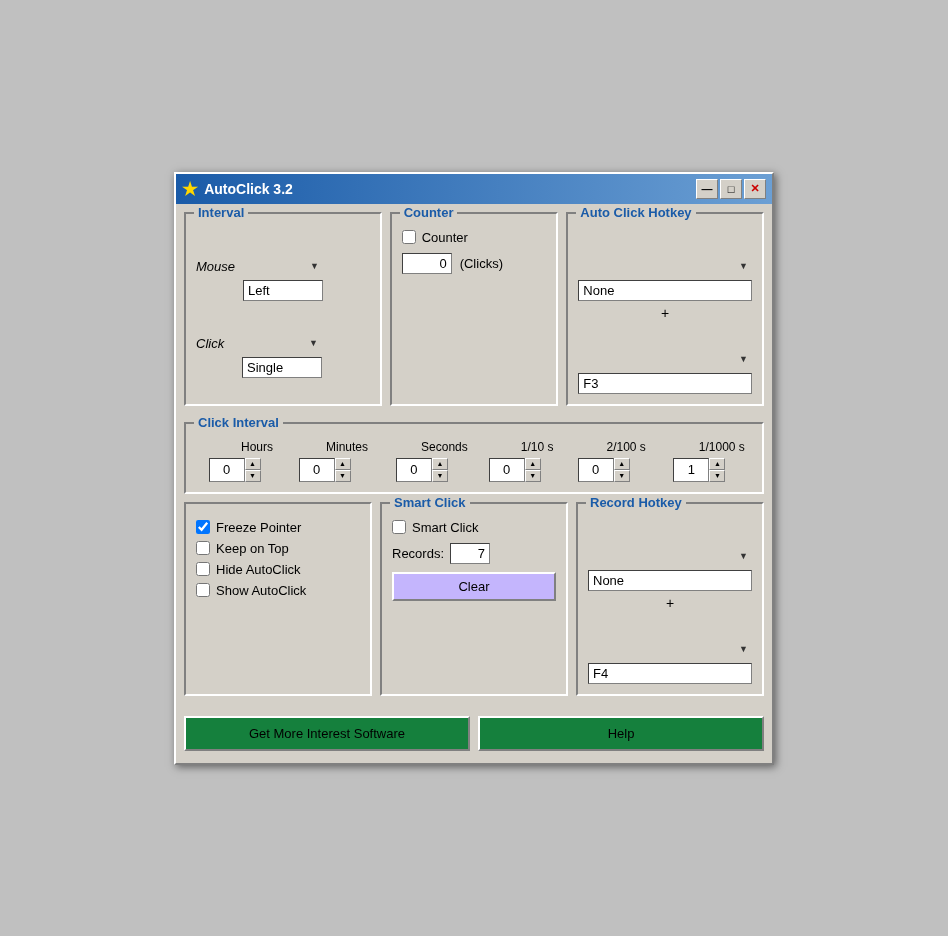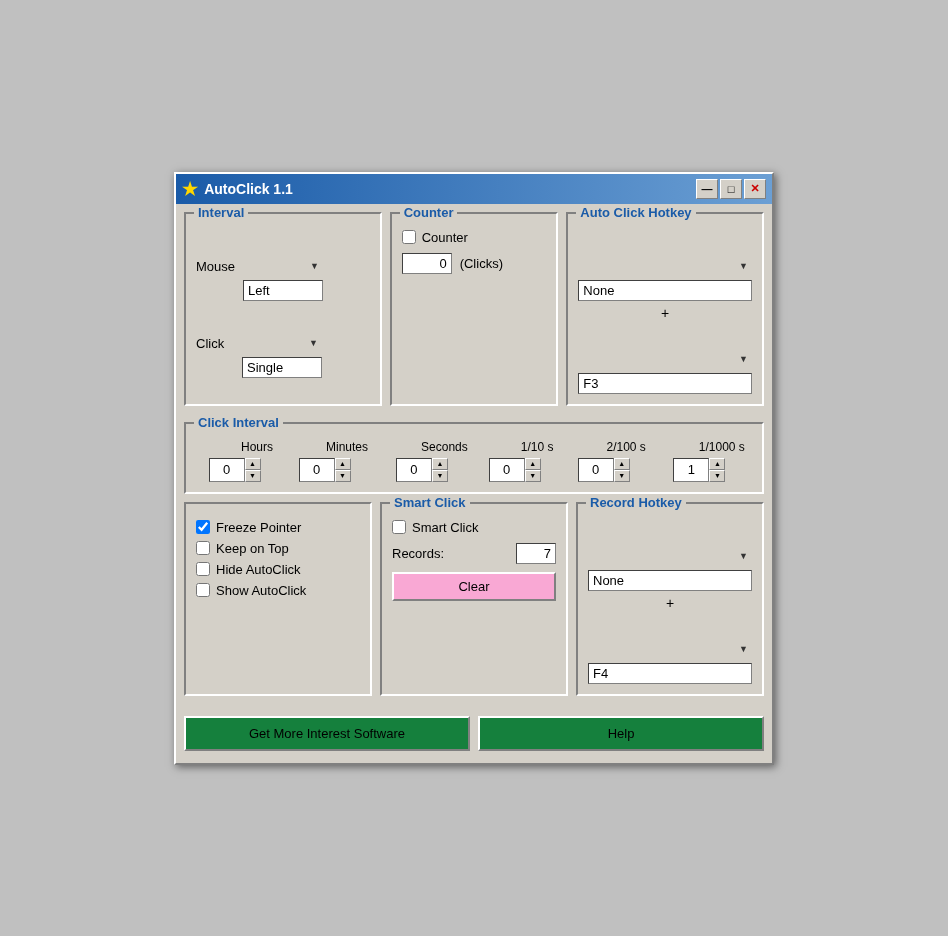--- a/index.html
+++ b/index.html
@@ -73,20 +73,21 @@
     .hotkey-box { flex: 1.2; }
     .field-row {
       display: flex;
       align-items: center;
       gap: 8px;
       margin-top: 8px;
     }
     .field-label {
       color: #000;
       min-width: 38px;
+      font-style: italic;
     }
     select {
       background: #ffffff;
       border: 1px solid #808080;
       border-top-color: #404040;
       border-left-color: #404040;
       padding: 2px 4px;
       font-size: 13px;
       font-family: Tahoma, Arial, sans-serif;
       cursor: pointer;
@@ -197,39 +198,38 @@
     .plus-sign {
       color: #000;
       font-size: 14px;
       text-align: center;
       margin: 4px 0;
     }
     .full-select {
       width: 100%;
     }
     .clear-btn {
-      background: #f9a8d4;
+      background: #c4b5fd;
       border: 2px solid;
       border-top-color: #ffffff;
       border-left-color: #ffffff;
       border-right-color: #808080;
       border-bottom-color: #808080;
       padding: 5px 20px;
       font-family: Tahoma, Arial, sans-serif;
       font-size: 13px;
       cursor: pointer;
       margin-top: 8px;
       width: 100%;
     }
     .records-row {
       display: flex;
       align-items: center;
       gap: 6px;
       margin-top: 8px;
-      justify-content: space-between;
     }
     .records-input {
       width: 40px;
       border: 1px solid #808080;
       border-top-color: #404040;
       border-left-color: #404040;
       padding: 2px 4px;
       text-align: right;
       font-family: Tahoma, Arial, sans-serif;
       font-size: 13px;
@@ -292,21 +292,21 @@
     }
   </style>
 </head>
 <body>
 
 <div class="window">
 
   <div class="title-bar">
     <div class="title-bar-left">
       <span class="title-star">★</span>
-      <span>AutoClick 1.1</span>
+      <span>AutoClick 3.2</span>
     </div>
     <div class="title-controls">
       <button class="title-btn">—</button>
       <button class="title-btn">□</button>
       <button class="title-btn close">✕</button>
     </div>
   </div>
 
   <div class="window-body">
 

